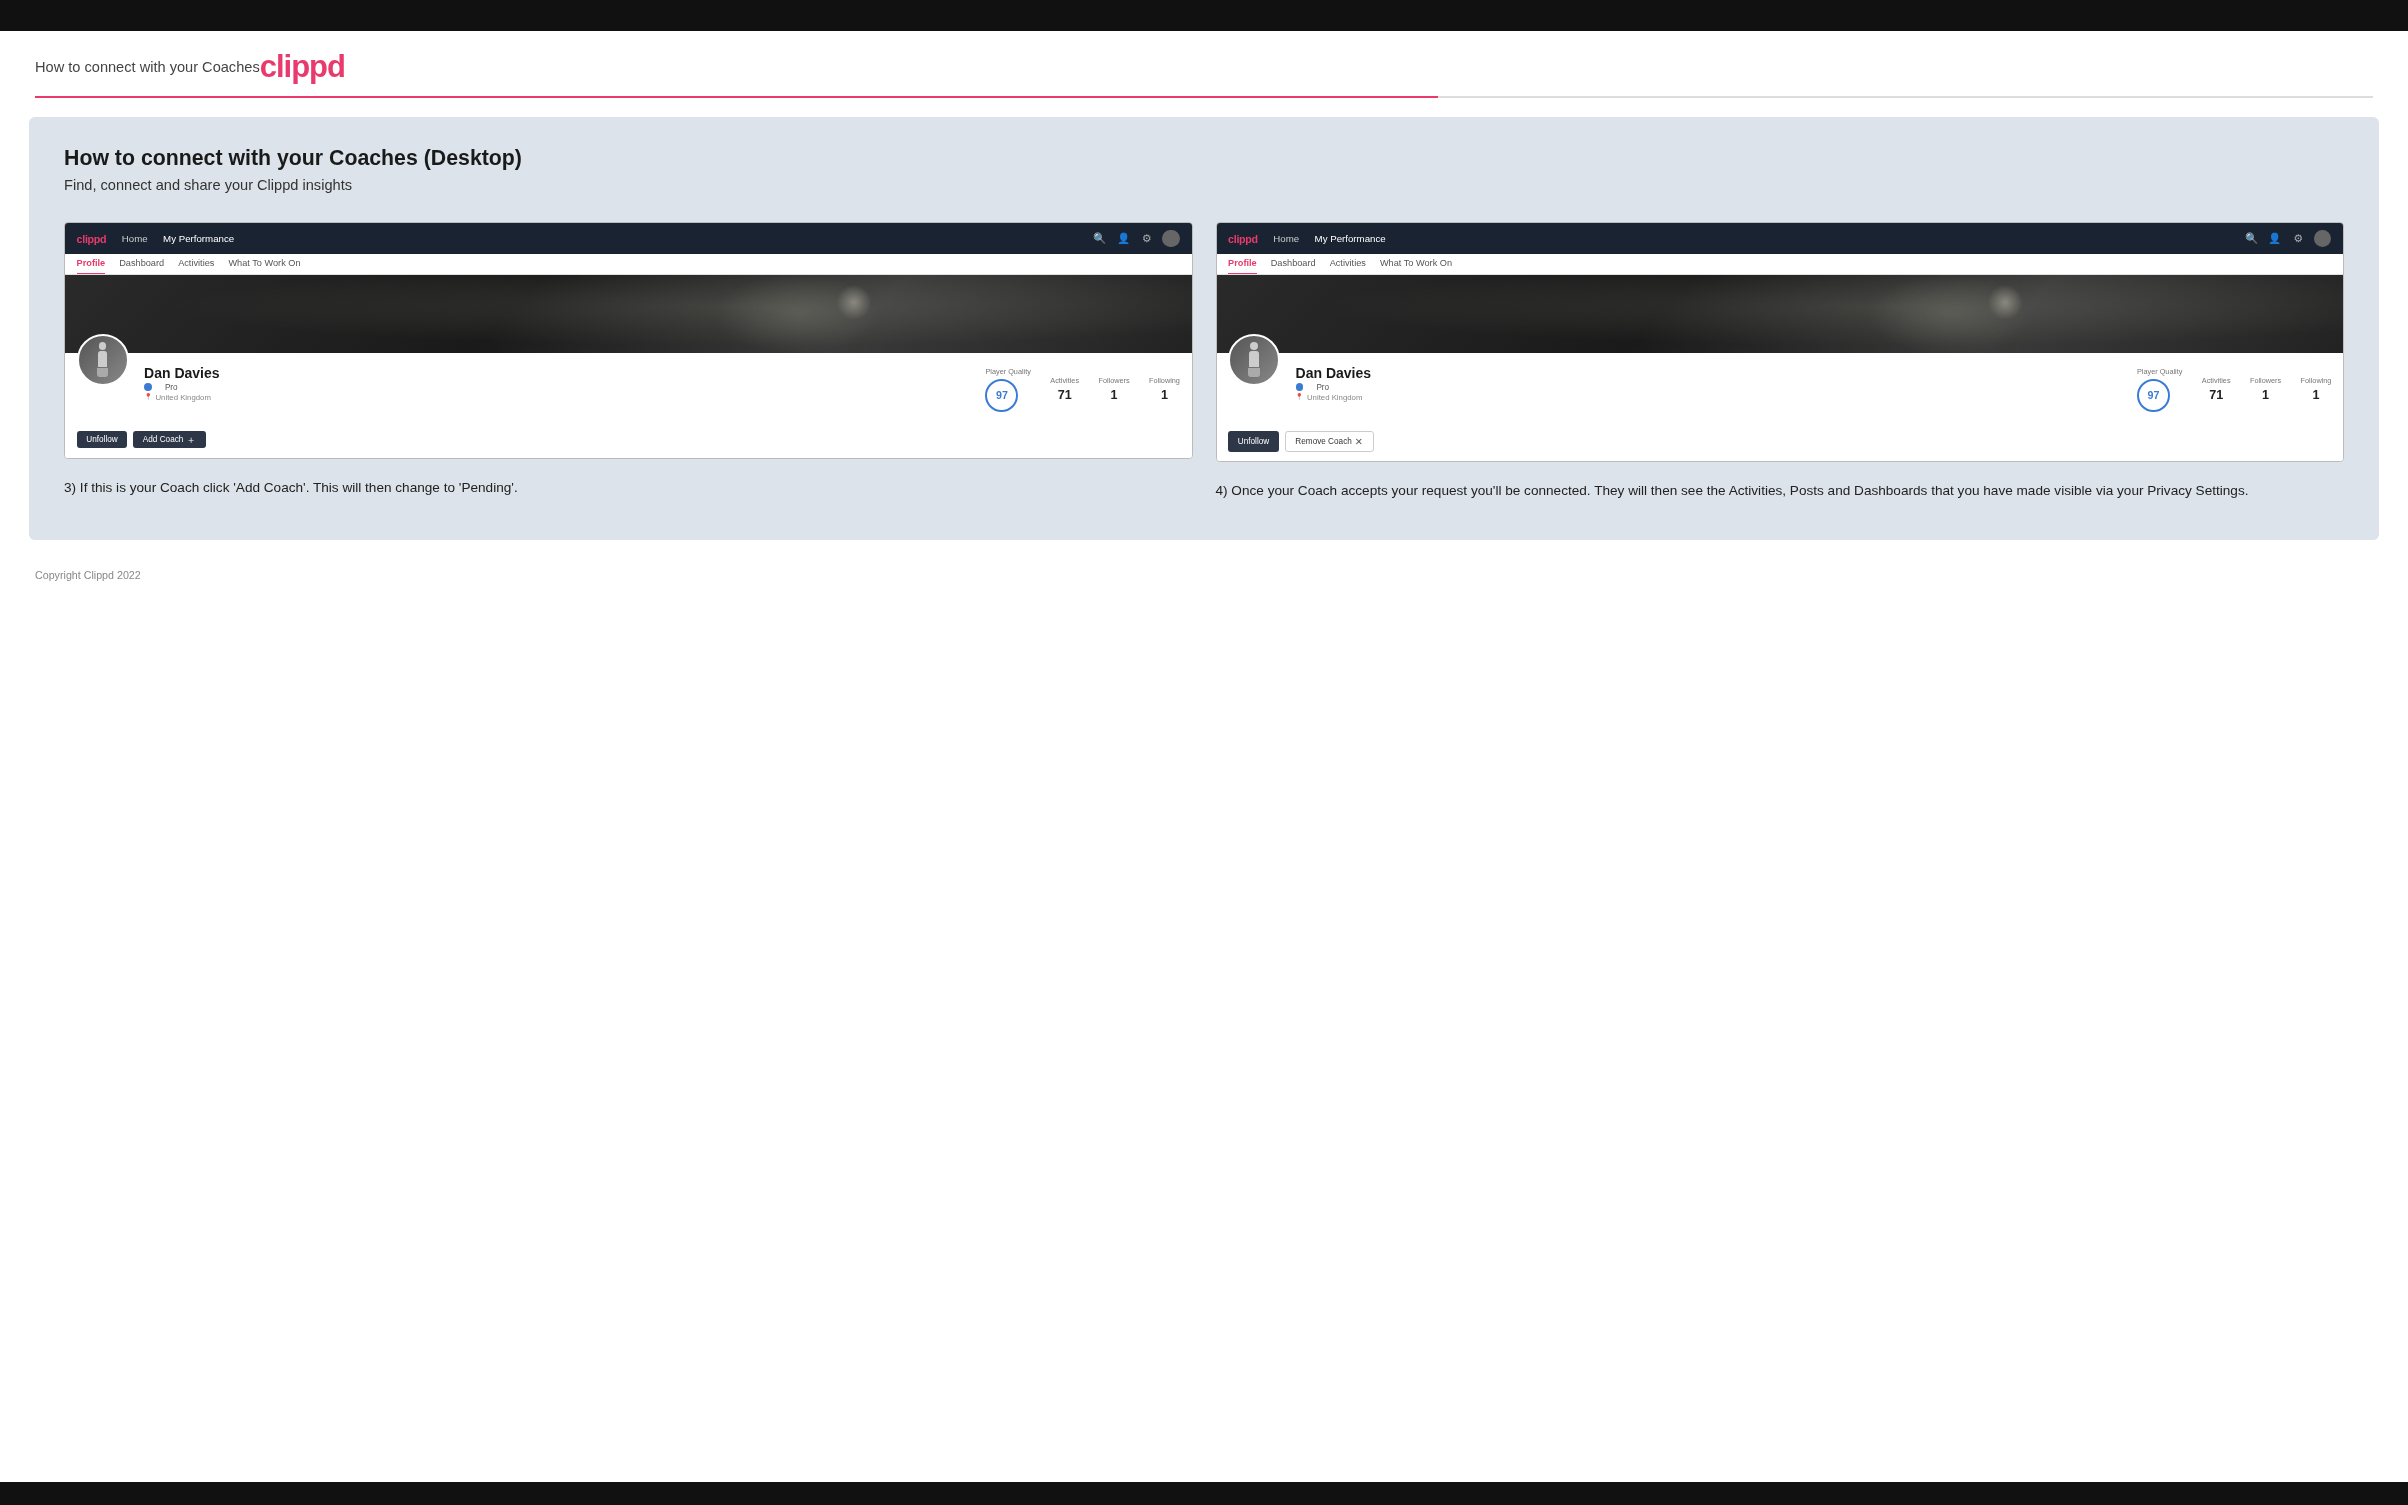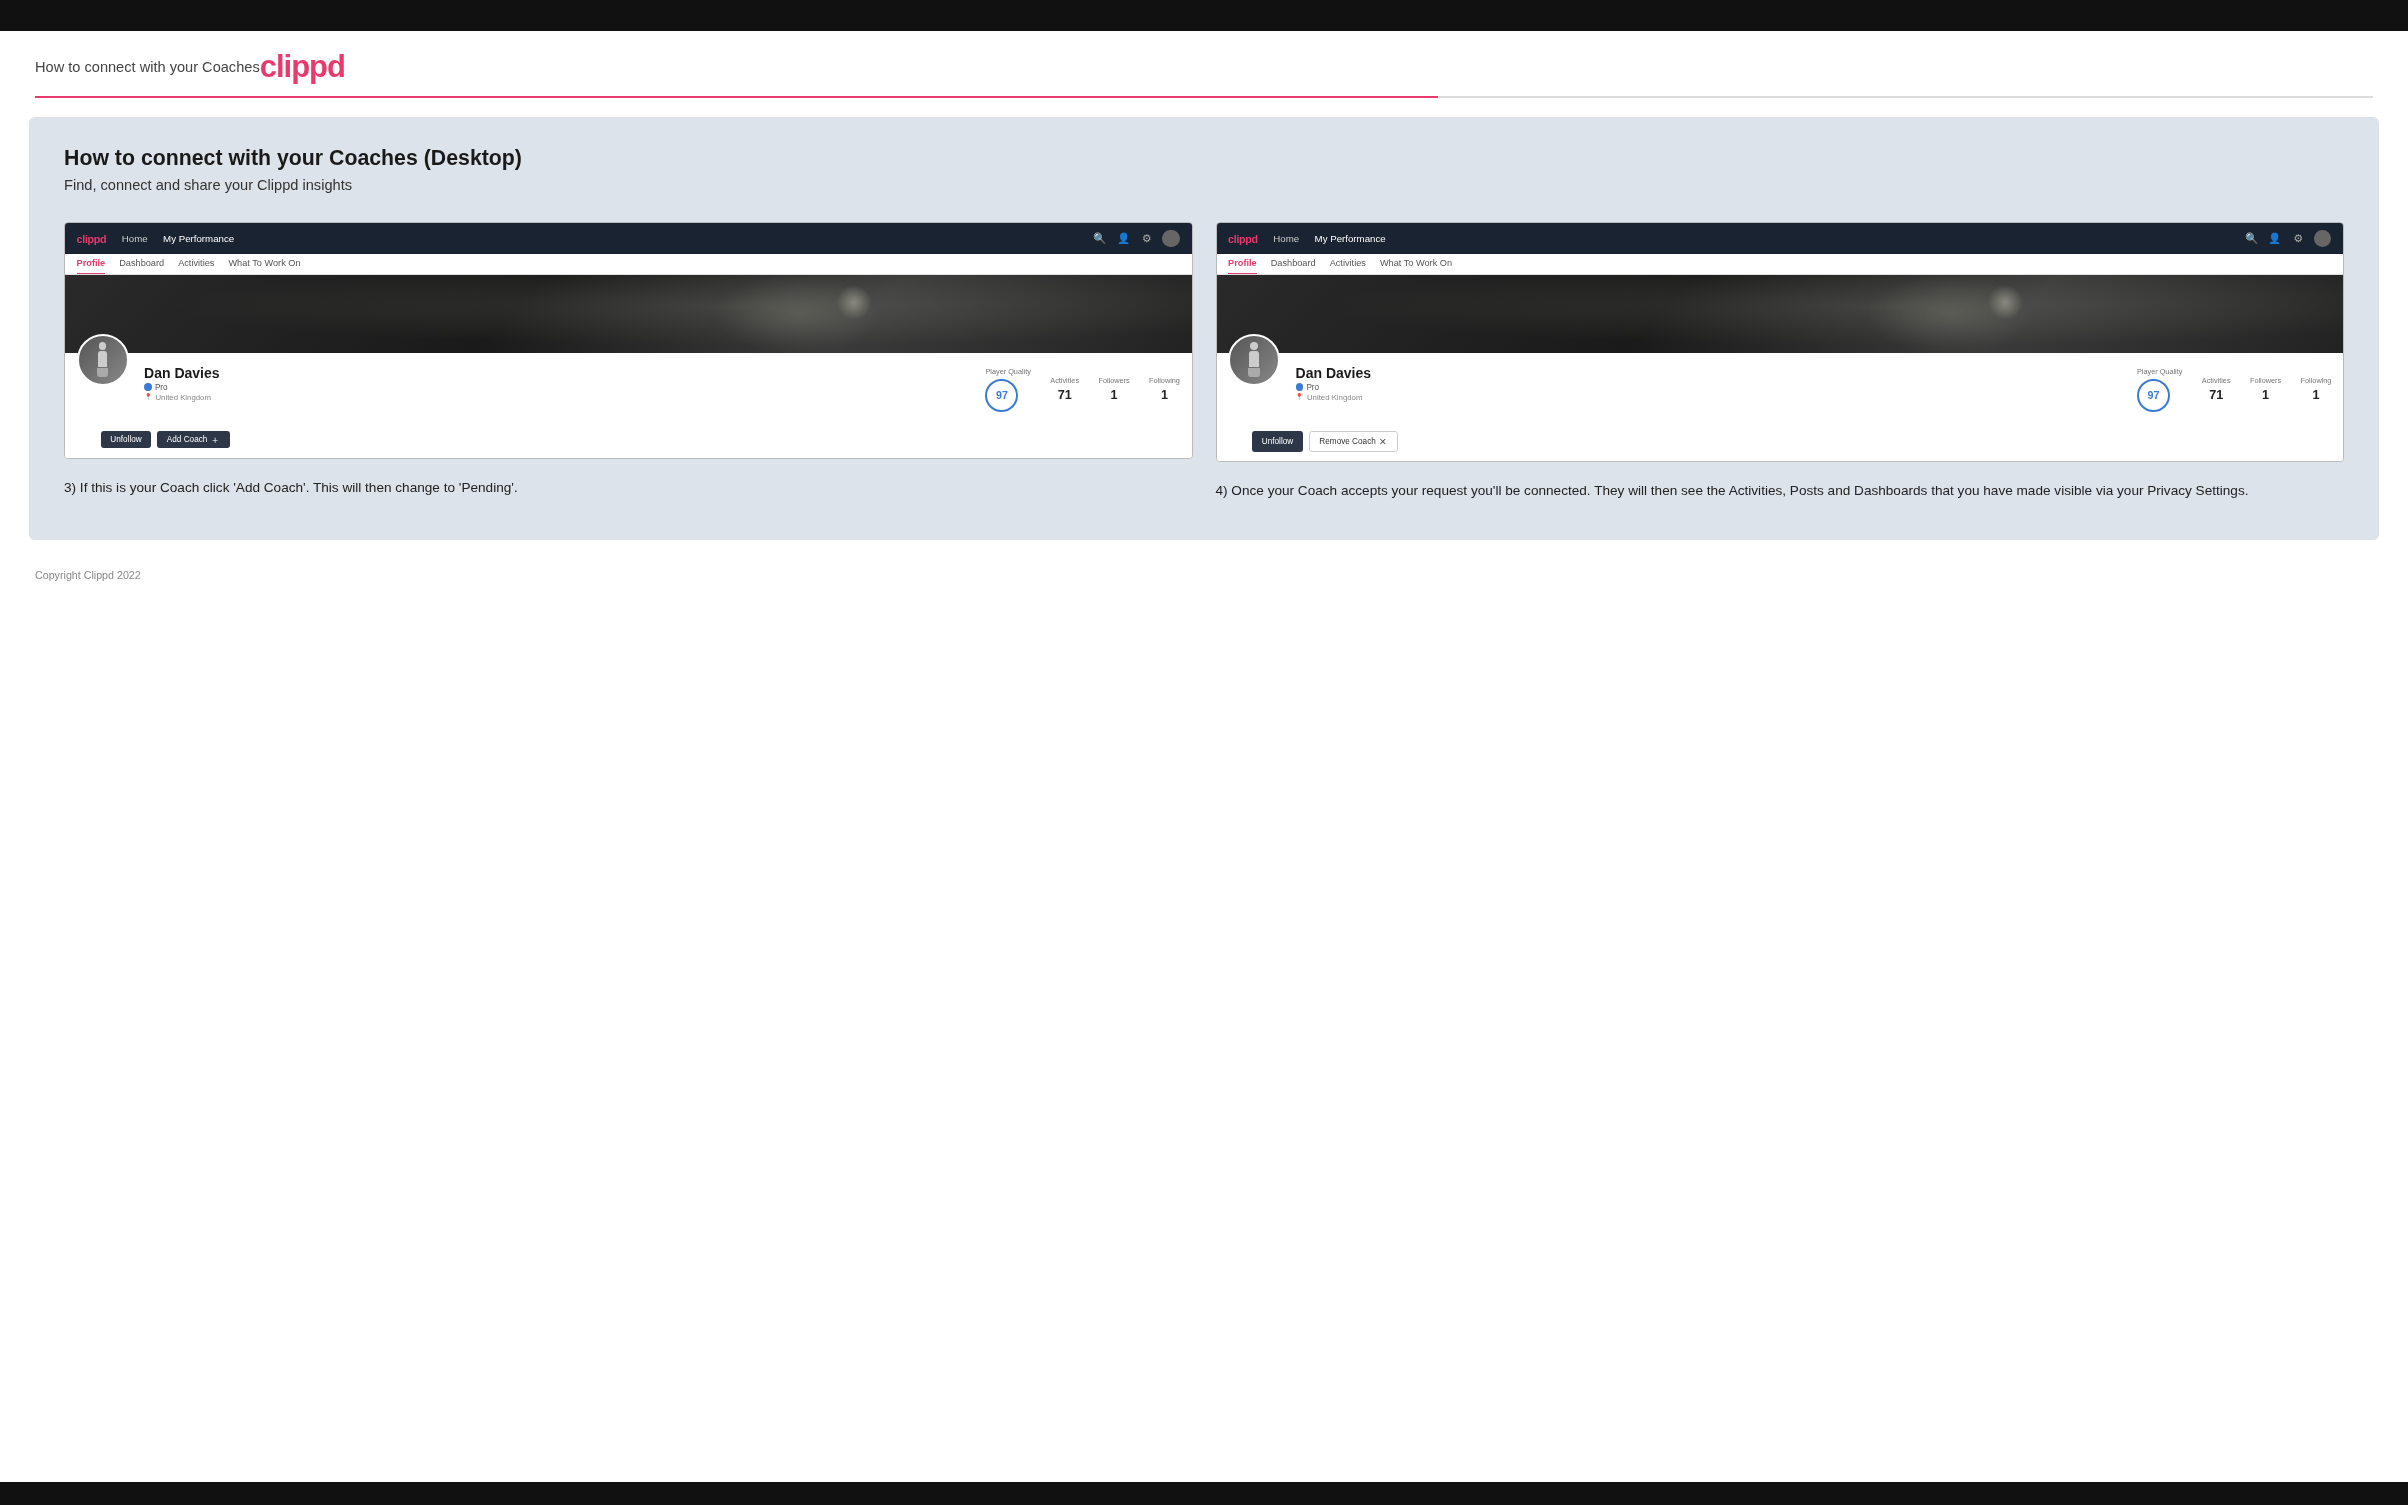--- a/index.html
+++ b/index.html
@@ -213,21 +213,21 @@
       font-size: 14px;
       font-weight: 700;
       color: #1a1a1a;
       margin-bottom: 1.9px;
     }
     .mockup-role {
       font-size: 8.2px;
       color: #555;
       display: flex;
       align-items: center;
-      gap: 3px;
+      gap: 13px;
       margin-bottom: 1px;
     }
     .mockup-location {
       font-size: 7.8px;
       color: #777;
       display: flex;
       align-items: center;
       gap: 2.9px;
     }
     .mockup-verified {
@@ -285,21 +285,20 @@
       padding: 3.9px 9.7px;
       font-size: 8.2px;
       border-radius: 2.9px;
       cursor: pointer;
       font-weight: 500;
     }
     .mockup-btn-dark {
       background: #2d3748;
       color: #fff;
       border: none;
-      margin-left: 24px;
     }
     .mockup-btn-outline {
       background: #2d3748;
       color: #fff;
       border: none;
       display: flex;
       align-items: center;
       gap: 2.9px;
     }
     .mockup-btn-outline .plus {

